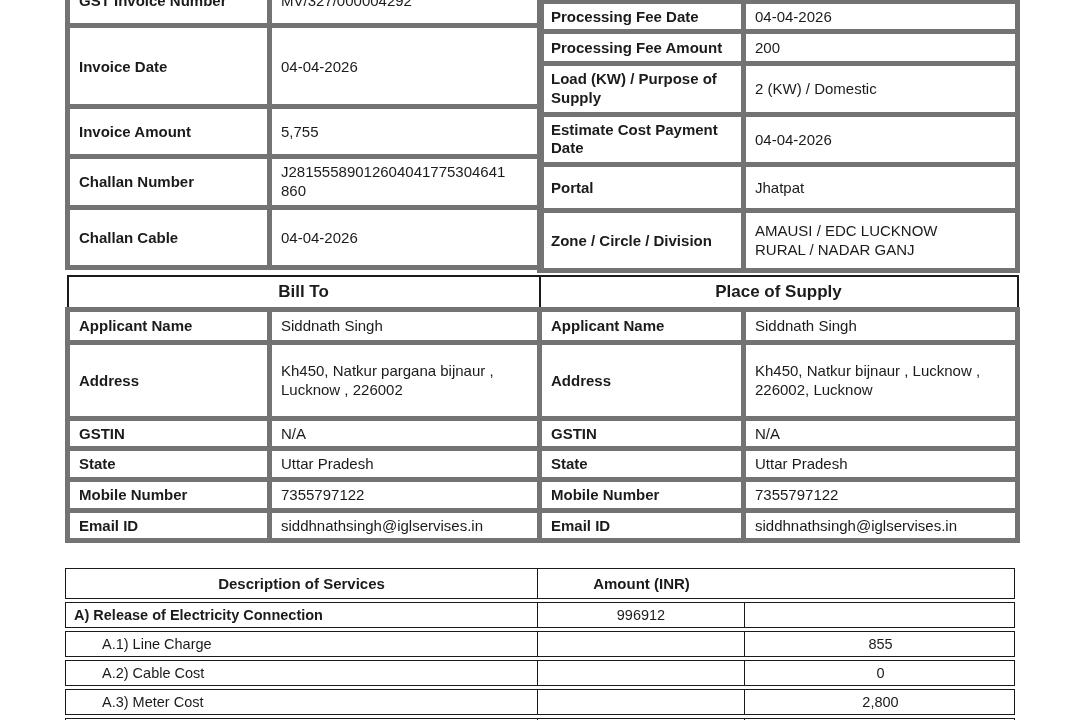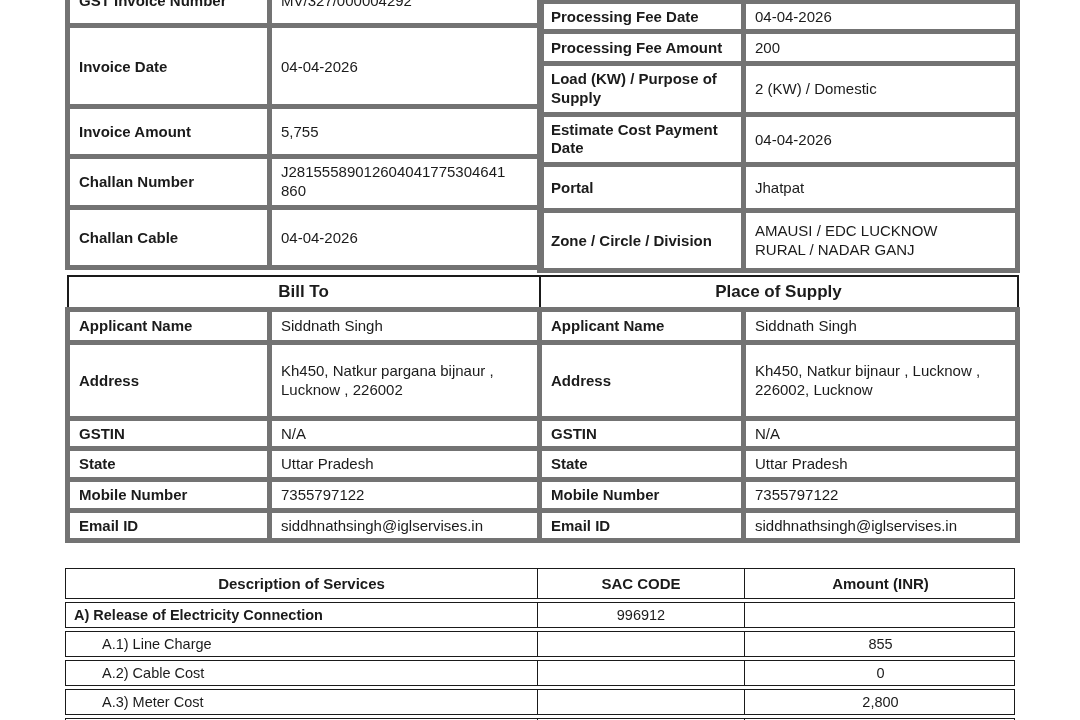--- a/index.html
+++ b/index.html
@@ -176,21 +176,20 @@
       <td>siddhnathsingh@iglservises.in</td>
       <td class="lbl">Email ID</td>
       <td>siddhnathsingh@iglservises.in</td>
     </tr>
   </tbody>
     </table>
 
   <div class="svc">
     <div class="svc-row svc-head h31">
       <div class="svc-cell c1">Description of Services</div>
-      <div class="svc-cell c2">SAC CODE</div>
       <div class="svc-cell c3">Amount (INR)</div>
     </div>
     <div class="svc-row h26">
       <div class="svc-cell c1 svc-bold">A) Release of Electricity Connection</div>
       <div class="svc-cell c2">996912</div>
       <div class="svc-cell c3"></div>
     </div>
     <div class="svc-row h26">
       <div class="svc-cell c1 svc-indent">A.1) Line Charge</div>
       <div class="svc-cell c2"></div>

